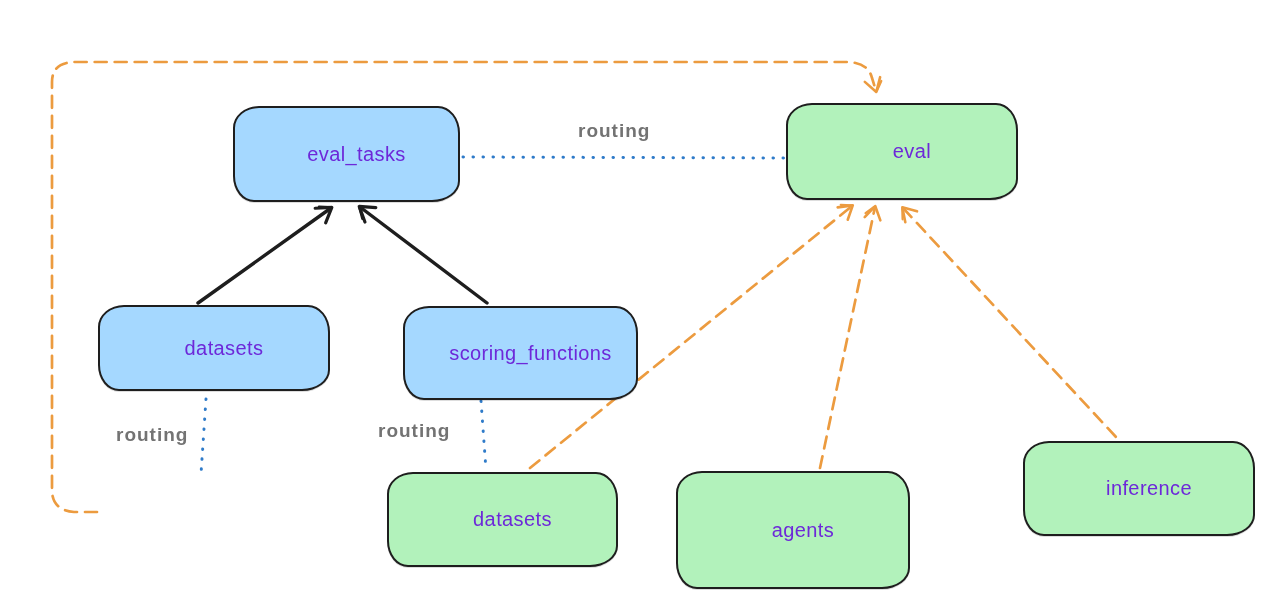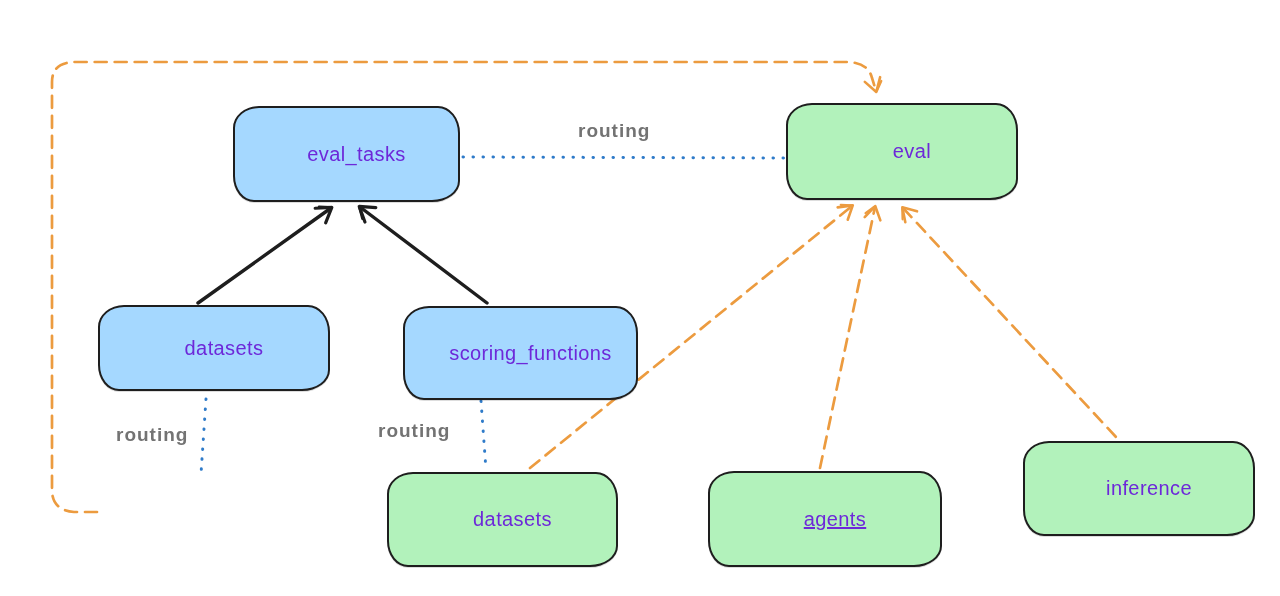--- a/index.html
+++ b/index.html
@@ -93,21 +93,21 @@
 
   <div class="node blue" style="left:378px;  top:306px; width:235px; height:94px;margin-left:25px;">
     <span>scoring_functions</span>
   </div>
 
 
   <div class="node green" style="left:387px;  top:472px; width:231px; height:95px;">
     <span>datasets</span>
   </div>
 
-  <div class="node green" style="left:708px;  top:471px; width:234px; height:96px;text-decoration:underline;">
+  <div class="node green" style="left:676px;  top:471px; width:234px; height:118px;">
     <span>agents</span>
   </div>
 
   <div class="node green" style="left:1023px; top:441px; width:232px; height:95px;">
     <span>inference</span>
   </div>
 
   <div class="edge-label" style="left:578px; top:120px;">routing</div>
 
   <div class="edge-label" style="left:116px; top:424px;">routing</div>

